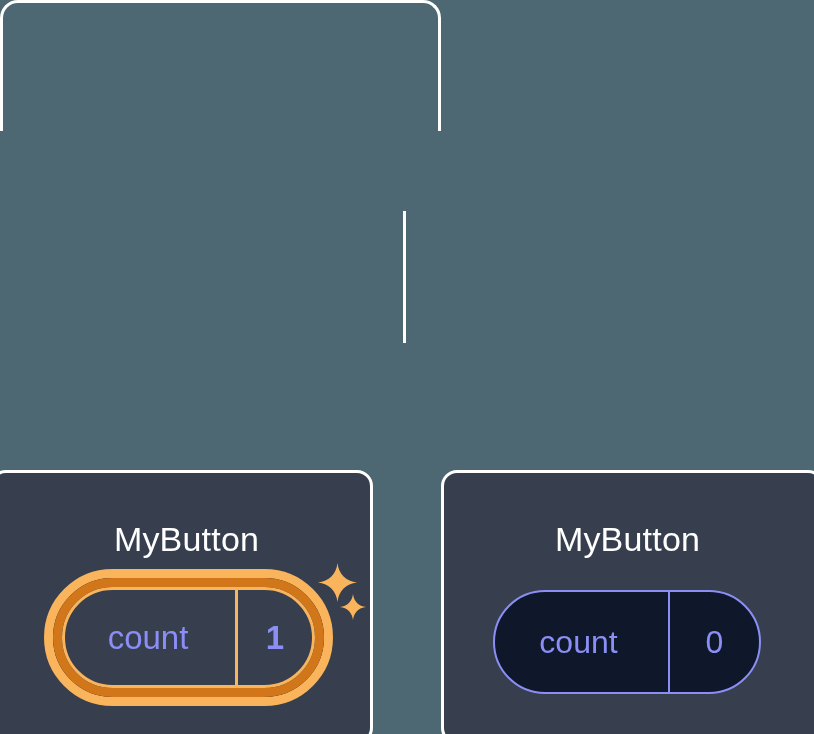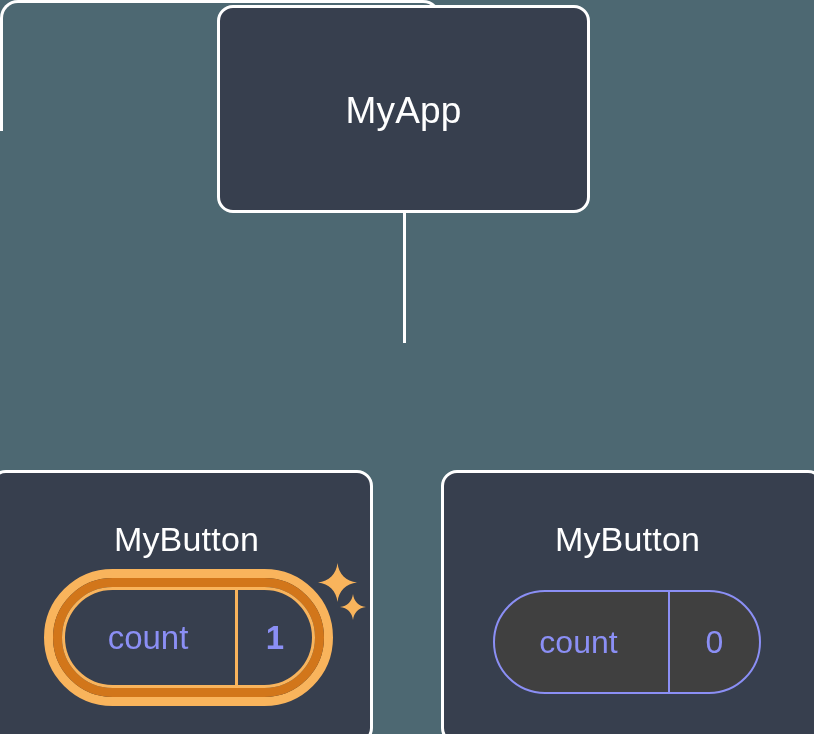--- a/index.html
+++ b/index.html
@@ -92,21 +92,21 @@
     border-top-right-radius: 18px;
     box-sizing: border-box;
   }
 
   
   .pill {
     position: absolute;
     display: flex;
     align-items: stretch;
     box-sizing: border-box;
-    background: #404040;
+    background: #0f172a;
     border-radius: 999px;
   }
   .pill-key, .pill-val {
     display: flex;
     align-items: center;
     justify-content: center;
     color: #8b8ff5;
     box-sizing: border-box;
     white-space: nowrap;
   }
@@ -189,23 +189,20 @@
   }
 </style>
 </head>
 <body>
 
 <div id="canvas">
 
   <div class="edge edge-trunk"></div>
   <div class="edge-bus"></div>
 
-  <div class="node node-root">
-    <div class="node-title">MyApp</div>
-  </div>
 
   <div class="node node-child-left">
     <div class="node-title">MyButton</div>
   </div>
 
   <div class="node node-child-right">
     <div class="node-title">MyButton</div>
   </div>
 
   <div class="pill pill-highlight">

